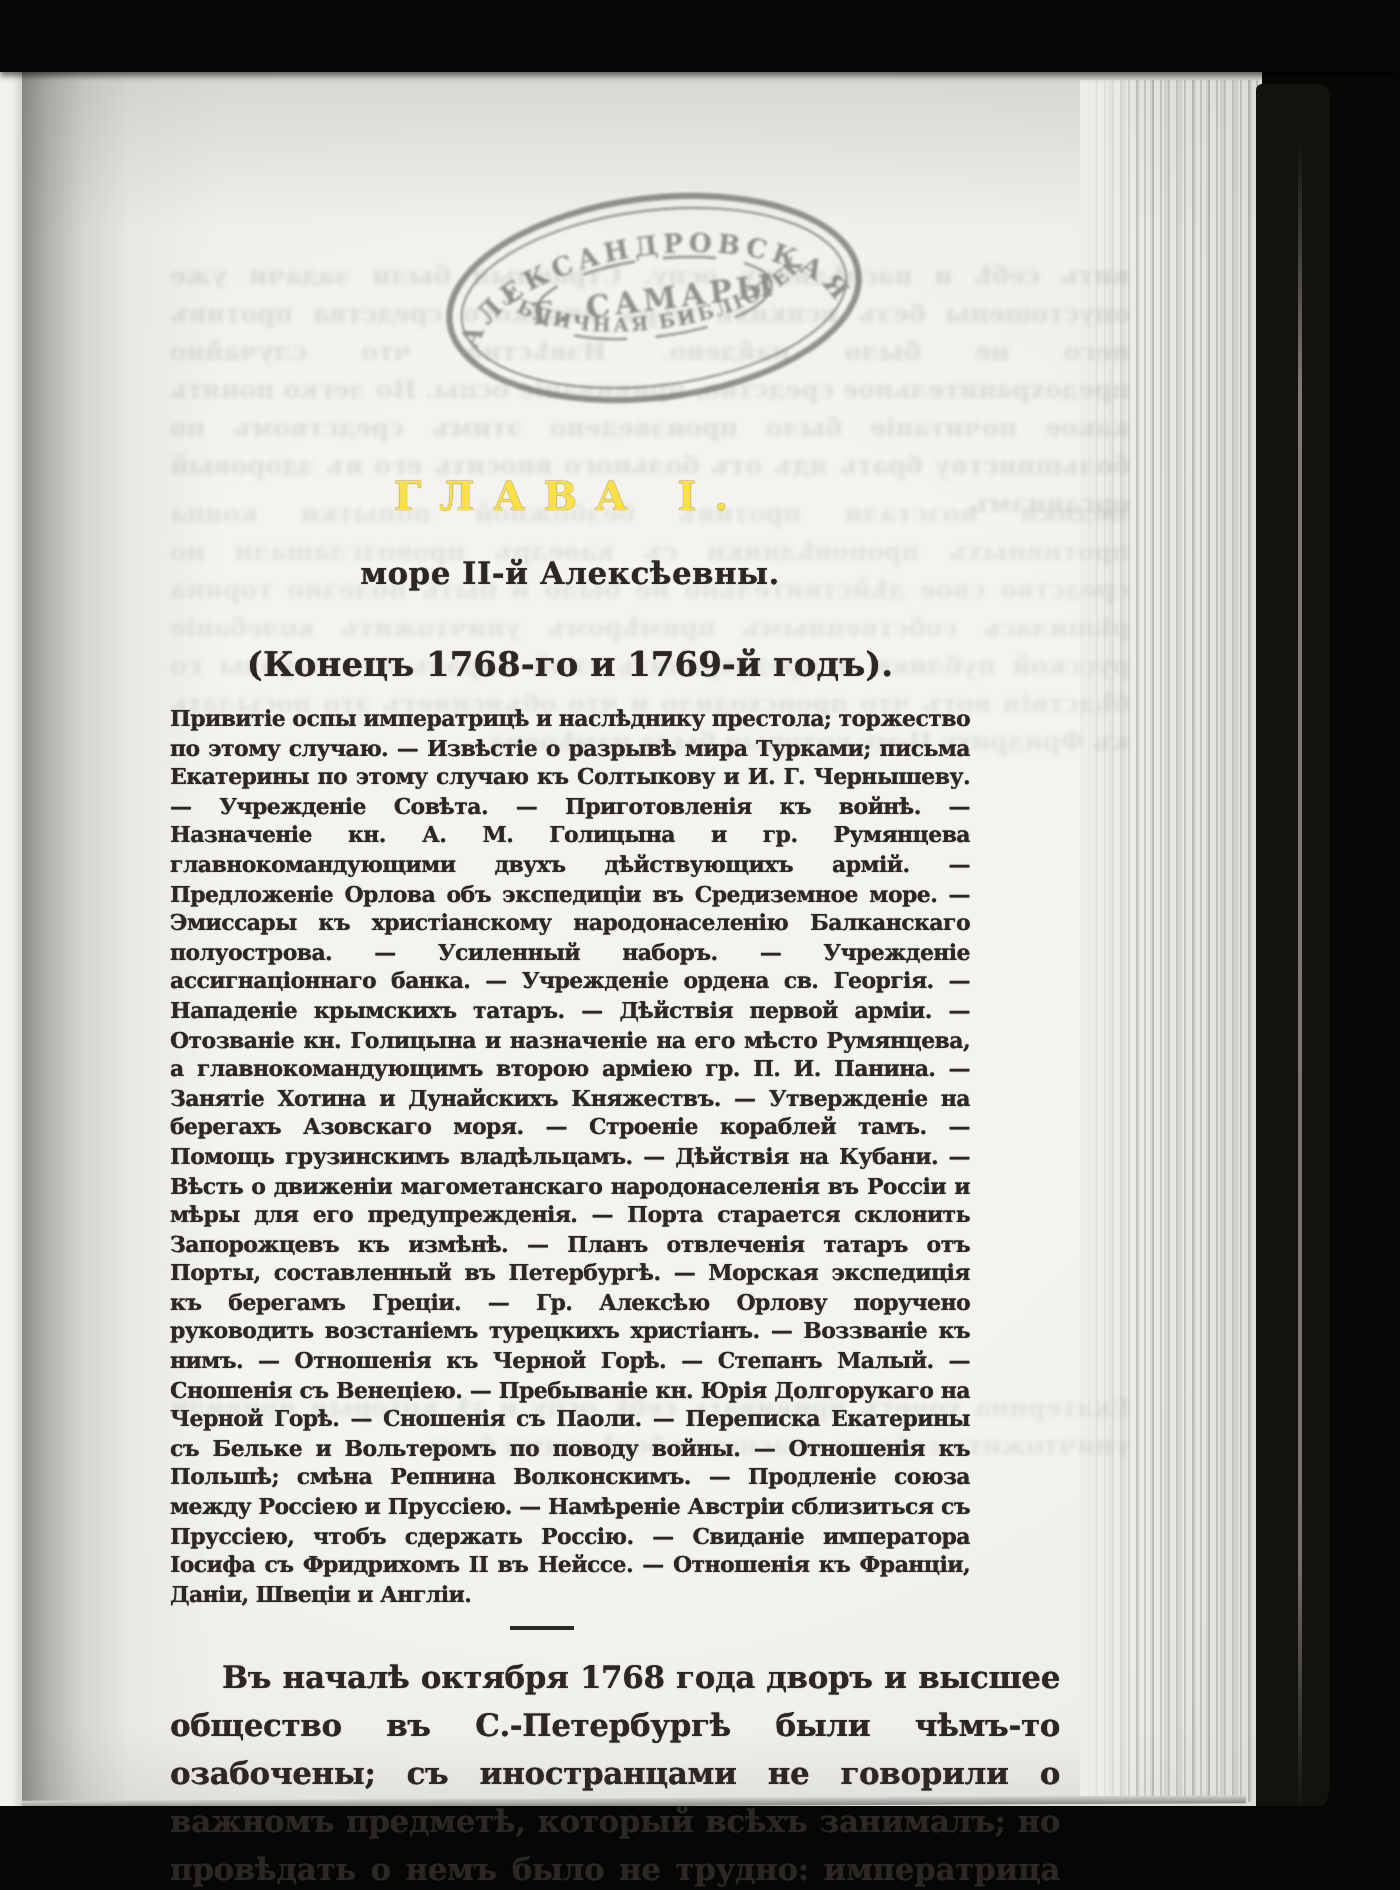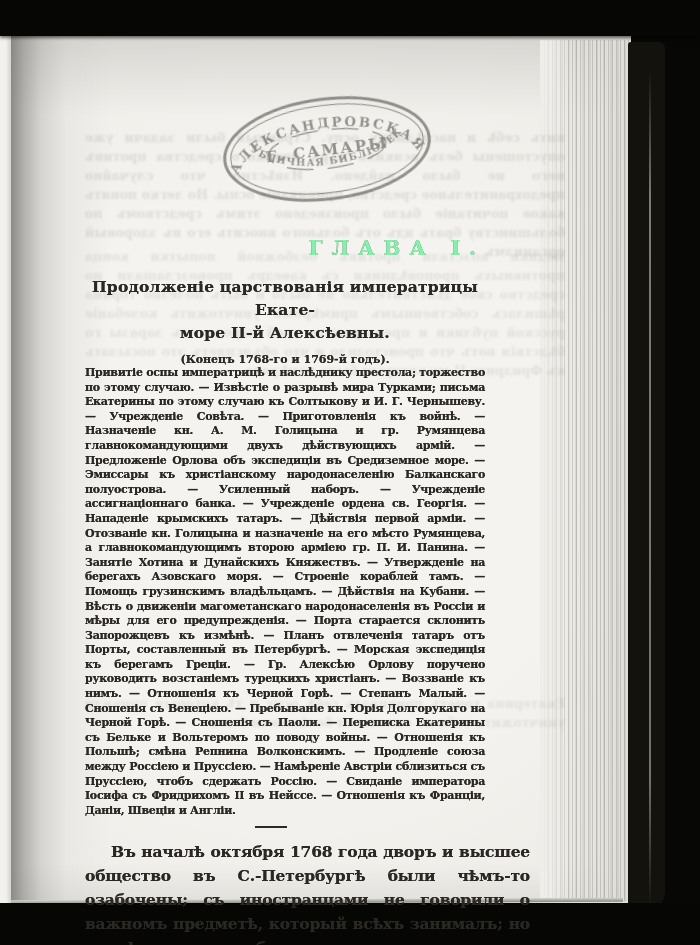--- a/index.html
+++ b/index.html
@@ -57,26 +57,26 @@
   .bleed.b2{top:247px;opacity:.13;}
   .bleed.b3{top:694px;opacity:.12;}
 
   
   .stamp{position:absolute;left:220px;top:95px;width:214px;height:108px;
          opacity:.55;transform:rotate(-7deg);filter:blur(.4px);}
 
   
   .content{position:absolute;left:85px;top:236px;width:445px;color:#2b2823;
            text-shadow:0 0 .5px rgba(43,40,35,.85);}
-  .chapter-title{width:400px;text-align:right;font-size:20px;font-weight:bold;
-                 letter-spacing:9px;color:#86efac;}
+  .chapter-title{width:400px;text-align:center;font-size:20px;font-weight:bold;
+                 letter-spacing:9px;color:#fde047;}
   .heading{width:400px;margin-top:15px;text-align:center;font-size:15.5px;
            font-weight:bold;line-height:23px;letter-spacing:.2px;}
-  .subheading{width:400px;margin-top:9px;text-align:center;font-size:11px;font-weight:bold;}
-  .summary{width:400px;font-size:11px;font-weight:bold;
+  .subheading{width:400px;margin-top:25px;text-align:center;font-size:17px;font-weight:bold;}
+  .summary{width:400px;margin-top:10px;font-size:11px;font-weight:bold;
            letter-spacing:-.3px;line-height:14.6px;text-align:justify;}
   .divider{width:32px;height:2px;background:#2b2a26;margin:8px 0 0 170px;}
   .body-par{margin-top:12px;width:445px;font-size:15.5px;font-weight:bold;
             line-height:24px;text-align:justify;text-indent:26px;letter-spacing:-.2px;}
 </style>
 </head>
 <body>
 
 <div class="scene">
 
@@ -110,21 +110,20 @@
     </text>
     <text font-size="9.5" font-weight="bold" letter-spacing="1.2" fill="#45423c">
       <textPath href="#arcBot" startOffset="50%" text-anchor="middle">ПУБЛИЧНАЯ БИБЛІОТЕКА</textPath>
     </text>
     <text x="105" y="58" font-size="15" font-weight="bold" letter-spacing="2" text-anchor="middle" fill="#45423c">Г. САМАРЫ</text>
   </svg>
 
   <div class="content">
     <div class="chapter-title">ГЛАВА I.</div>
     <div class="heading">
-      <div>Продолженіе царствованія императрицы Екате-</div>
       <div>море II-й Алексѣевны.</div>
     </div>
     <div class="subheading">(Конецъ 1768-го и 1769-й годъ).</div>
     <div class="summary">Привитіе оспы императрицѣ и наслѣднику престола; торжество по этому случаю. — Извѣстіе о разрывѣ мира Турками; письма Екатерины по этому случаю къ Солтыкову и И. Г. Чернышеву. — Учрежденіе Совѣта. — Приготовленія къ войнѣ. — Назначеніе кн. А. М. Голицына и гр. Румянцева главнокомандующими двухъ дѣйствующихъ армій. — Предложеніе Орлова объ экспедиціи въ Средиземное море. — Эмиссары къ христіанскому народонаселенію Балканскаго полуострова. — Усиленный наборъ. — Учрежденіе ассигнаціоннаго банка. — Учрежденіе ордена св. Георгія. — Нападеніе крымскихъ татаръ. — Дѣйствія первой арміи. — Отозваніе кн. Голицына и назначеніе на его мѣсто Румянцева, а главнокомандующимъ второю арміею гр. П. И. Панина. — Занятіе Хотина и Дунайскихъ Княжествъ. — Утвержденіе на берегахъ Азовскаго моря. — Строеніе кораблей тамъ. — Помощь грузинскимъ владѣльцамъ. — Дѣйствія на Кубани. — Вѣсть о движеніи магометанскаго народонаселенія въ Россіи и мѣры для его предупрежденія. — Порта старается склонить Запорожцевъ къ измѣнѣ. — Планъ отвлеченія татаръ отъ Порты, составленный въ Петербургѣ. — Морская экспедиція къ берегамъ Греціи. — Гр. Алексѣю Орлову поручено руководить возстаніемъ турецкихъ христіанъ. — Воззваніе къ нимъ. — Отношенія къ Черной Горѣ. — Степанъ Малый. — Сношенія съ Венеціею. — Пребываніе кн. Юрія Долгорукаго на Черной Горѣ. — Сношенія съ Паоли. — Переписка Екатерины съ Бельке и Вольтеромъ по поводу войны. — Отношенія къ Польшѣ; смѣна Репнина Волконскимъ. — Продленіе союза между Россіею и Пруссіею. — Намѣреніе Австріи сблизиться съ Пруссіею, чтобъ сдержать Россію. — Свиданіе императора Іосифа съ Фридрихомъ II въ Нейссе. — Отношенія къ Франціи, Даніи, Швеціи и Англіи.</div>
     <div class="divider"></div>
     <div class="body-par">Въ началѣ октября 1768 года дворъ и высшее общество въ С.-Петербургѣ были чѣмъ-то озабочены; съ иностранцами не говорили о важномъ предметѣ, который всѣхъ занималъ; но провѣдать о немъ было не трудно: императрица была намѣрена при-</div>
   </div>
 
 </div>
 

